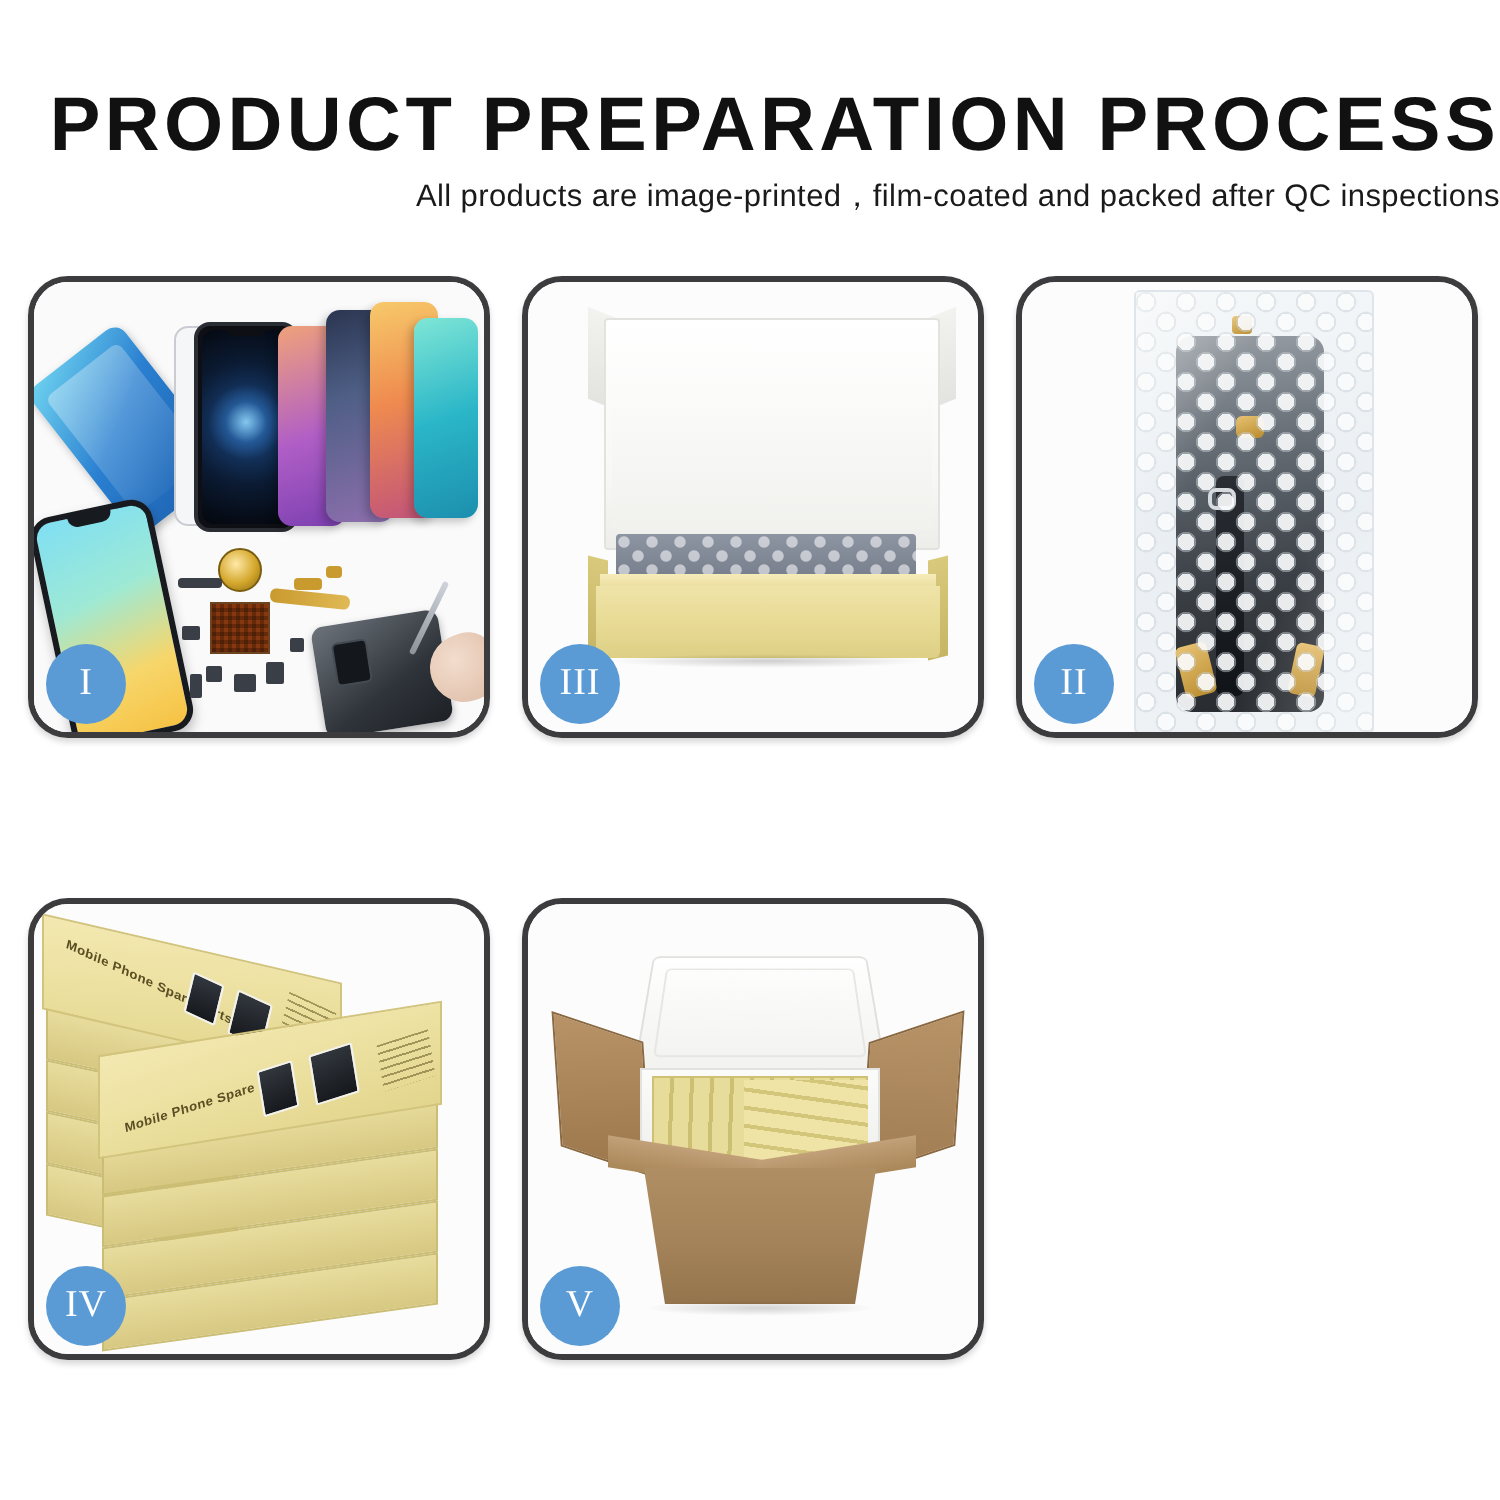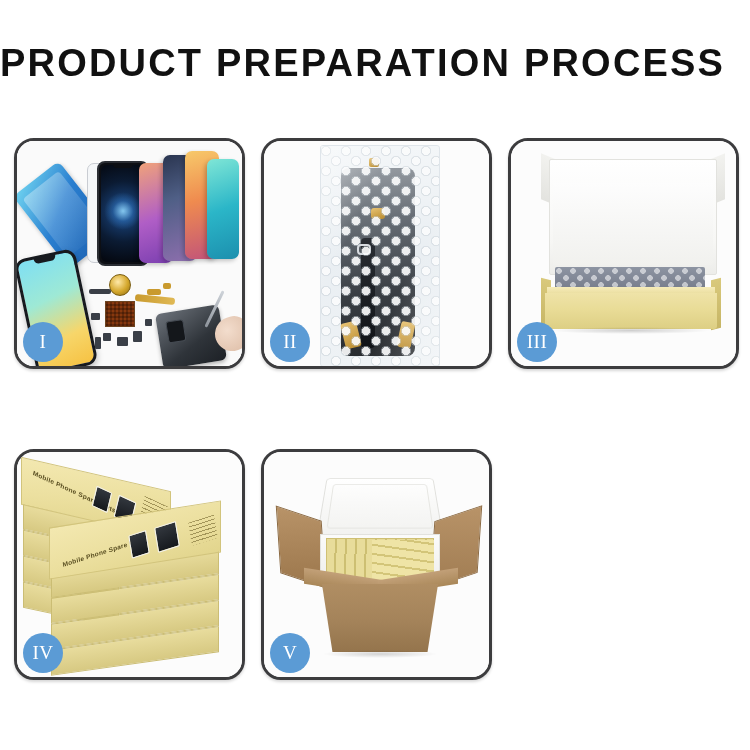--- a/index.html
+++ b/index.html
@@ -18,21 +18,21 @@
     height: 750px;
     background: #ffffff;
   }
 
   
   #header {
     position: absolute;
     top: 0; left: 0;
     width: 750px;
     height: 130px;
-    text-align: left;
+    text-align: right;
   }
 
   #title {
     position: absolute;
     top: 42px; left: 0;
     width: 750px;
     font-family: "Liberation Sans", sans-serif;
     font-size: 38px;
     font-weight: 700;
     letter-spacing: 2.2px;
@@ -535,20 +535,21 @@
     background: radial-gradient(ellipse at center, rgba(0,0,0,.15), rgba(0,0,0,0) 70%);
   }
 </style>
 </head>
 <body>
 
 <div id="page">
 
   <div id="header">
     <div id="title">PRODUCT PREPARATION PROCESS</div>
+    <div id="subtitle">All products are image-printed，film-coated and packed after QC inspections</div>
   </div>
 
   <div id="grid">
 
     <div class="panel">
       <div class="panel-stage">
         <div class="p1-bg"></div>
 
         <div class="p1-lcd-back"></div>
         <div class="p1-lcd"></div>
@@ -581,54 +582,54 @@
         <div class="p1-gold" style="left:146px;top:142px;width:8px;height:6px;"></div>
         <div class="p1-backplate"></div>
         <div class="p1-tweezer"></div>
         <div class="p1-hand"></div>
       </div>
       <div class="badge">I</div>
     </div>
 
     <div class="panel">
       <div class="panel-stage">
+        <div class="p3-lid-fold-l"></div>
+        <div class="p3-lid-fold-r"></div>
+        <div class="p3-lid"></div>
+        <div class="p3-foam"></div>
+        <div class="p3-goods"></div>
+        <div class="p3-box-left"></div>
+        <div class="p3-box-right"></div>
+        <div class="p3-box-lip"></div>
+        <div class="p3-box-front"></div>
+        <div class="p3-shadow"></div>
+      </div>
+      <div class="badge">III</div>
+    </div>
+
+    <div class="panel">
+      <div class="panel-stage">
         <div class="p2-bag">
           <div class="p2-item"></div>
           <div class="p2-cable"></div>
           <div class="p2-camhole"></div>
           <div class="p2-gold1"></div>
           <div class="p2-gold2"></div>
           <div class="p2-gold3"></div>
           <div class="p2-gold4"></div>
           <div class="p2-bubbles-edge"></div>
           <div class="p2-bubbles"></div>
           <div class="p2-sheen"></div>
         </div>
       </div>
       <div class="badge">II</div>
     </div>
 
     <div class="panel">
       <div class="panel-stage">
-        <div class="p3-lid-fold-l"></div>
-        <div class="p3-lid-fold-r"></div>
-        <div class="p3-lid"></div>
-        <div class="p3-foam"></div>
-        <div class="p3-goods"></div>
-        <div class="p3-box-left"></div>
-        <div class="p3-box-right"></div>
-        <div class="p3-box-lip"></div>
-        <div class="p3-box-front"></div>
-        <div class="p3-shadow"></div>
-      </div>
-      <div class="badge">III</div>
-    </div>
-
-    <div class="panel">
-      <div class="panel-stage">
         <div class="p4-stack">
 
           <div class="p4-side" style="left:6px;  top:62px;  width:96px; height:26px; transform:skewY(12deg);"></div>
           <div class="p4-side" style="left:6px;  top:88px;  width:96px; height:26px; transform:skewY(12deg);"></div>
           <div class="p4-side" style="left:6px;  top:114px; width:96px; height:26px; transform:skewY(12deg);"></div>
           <div class="p4-side" style="left:6px;  top:140px; width:96px; height:26px; transform:skewY(12deg);"></div>
 
           <div class="p4-side" style="left:34px; top:108px; width:168px; height:26px; transform:skewY(-8deg);"></div>
           <div class="p4-side" style="left:34px; top:134px; width:168px; height:26px; transform:skewY(-8deg);"></div>
           <div class="p4-side" style="left:34px; top:160px; width:168px; height:26px; transform:skewY(-8deg);"></div>

